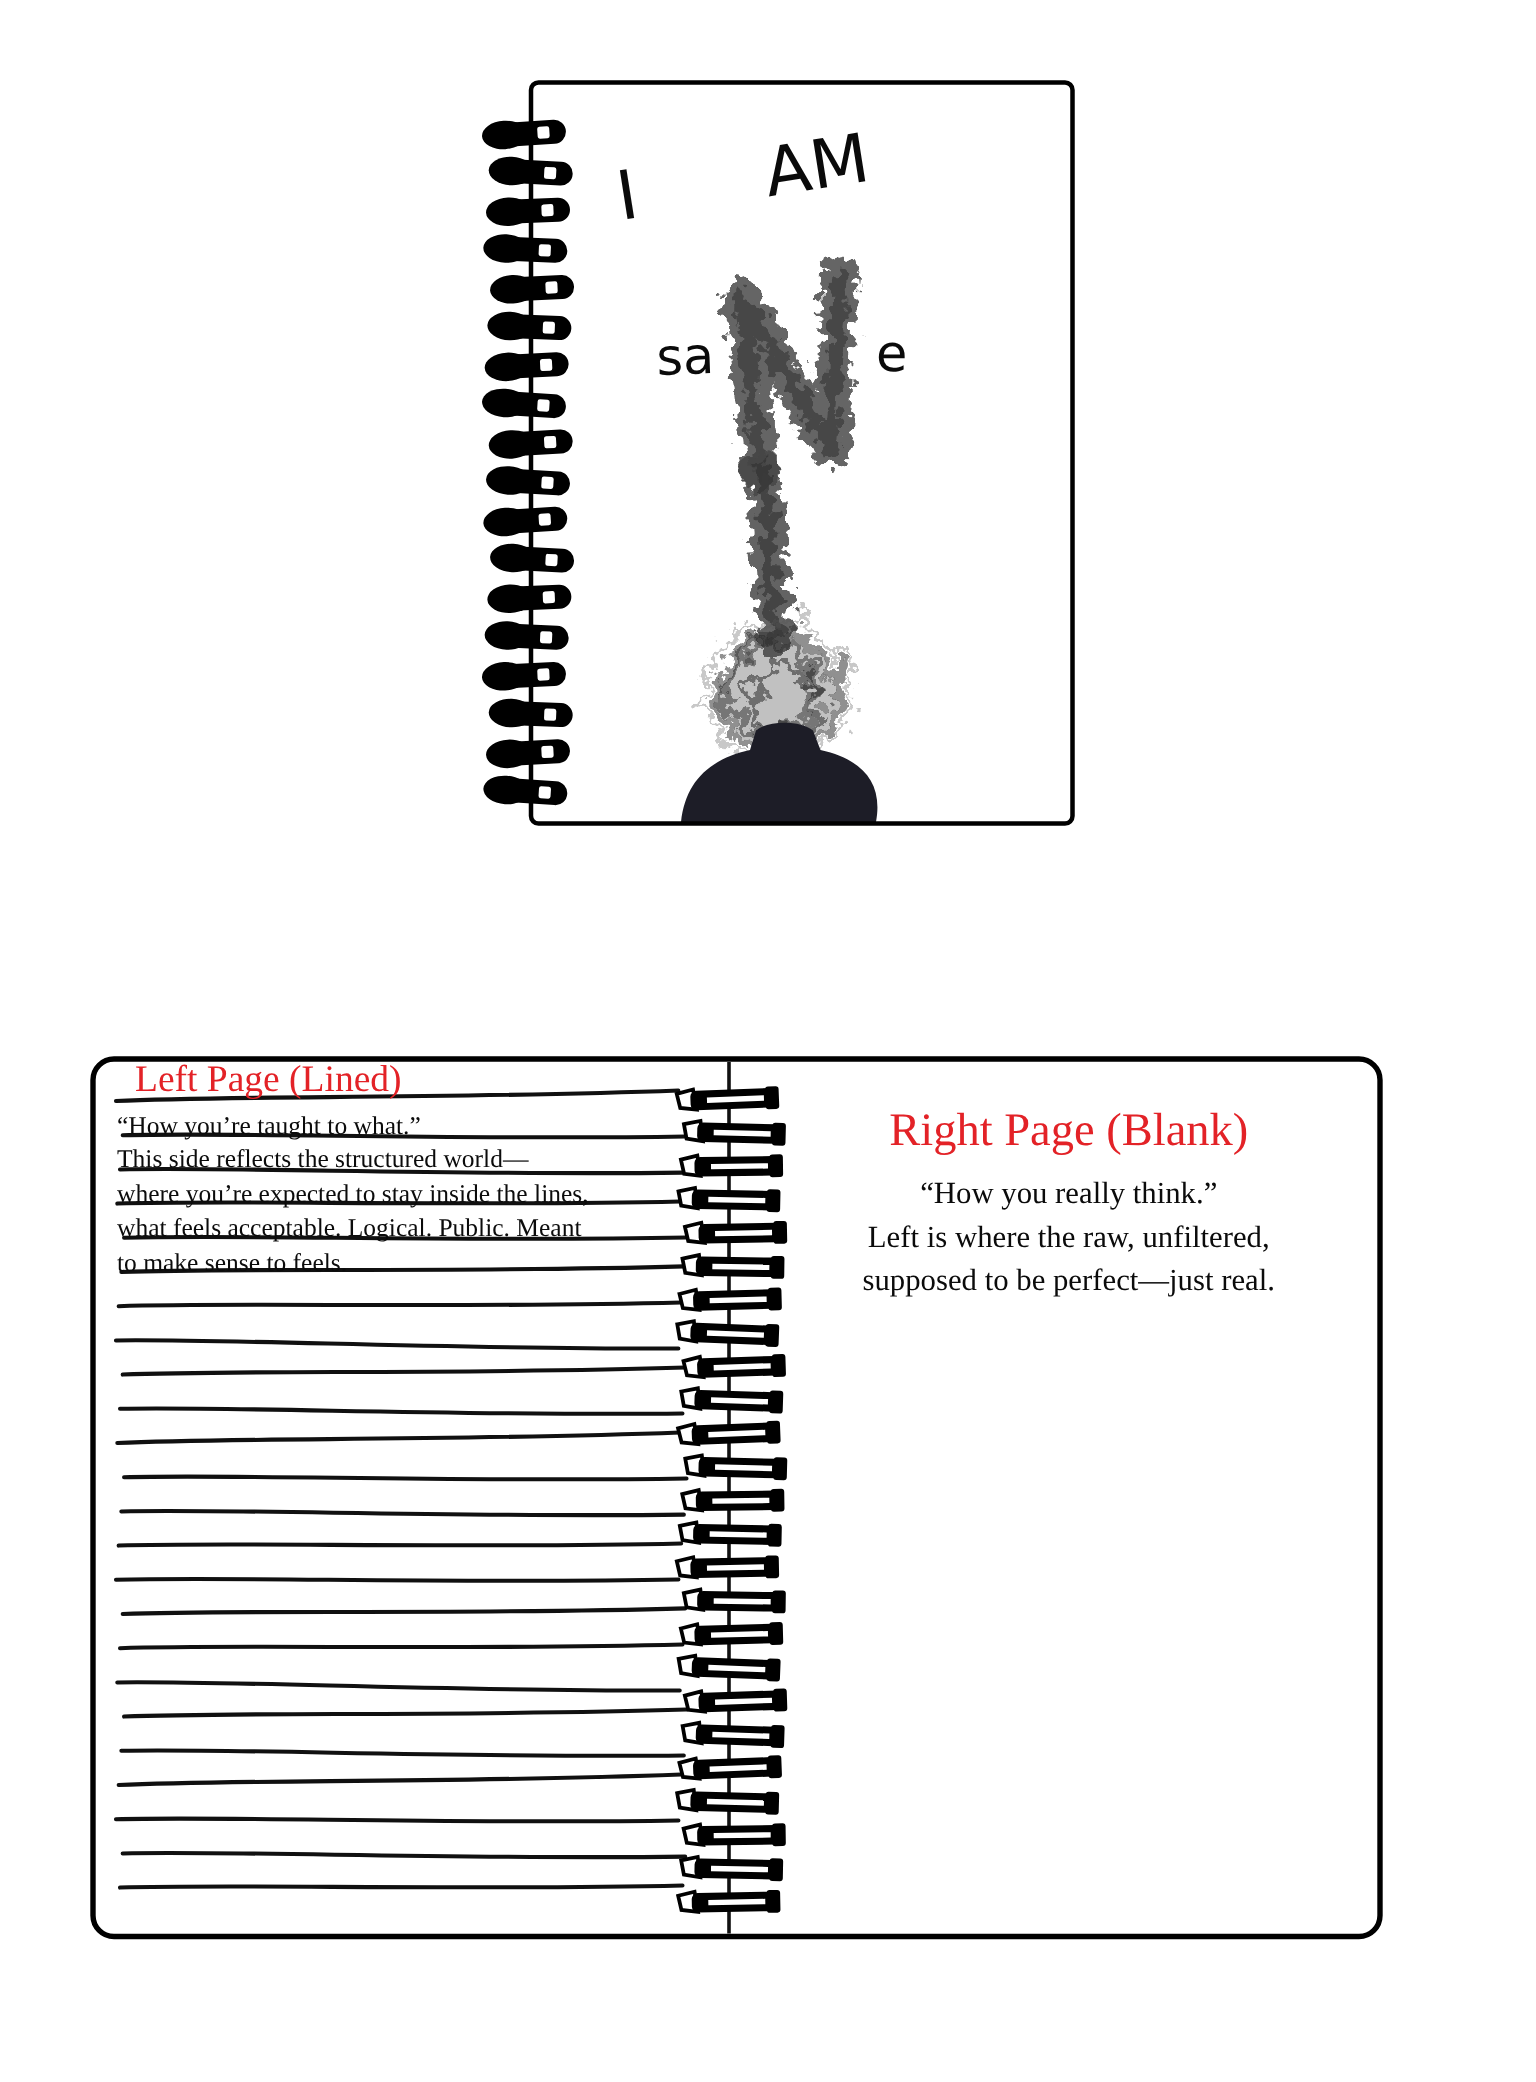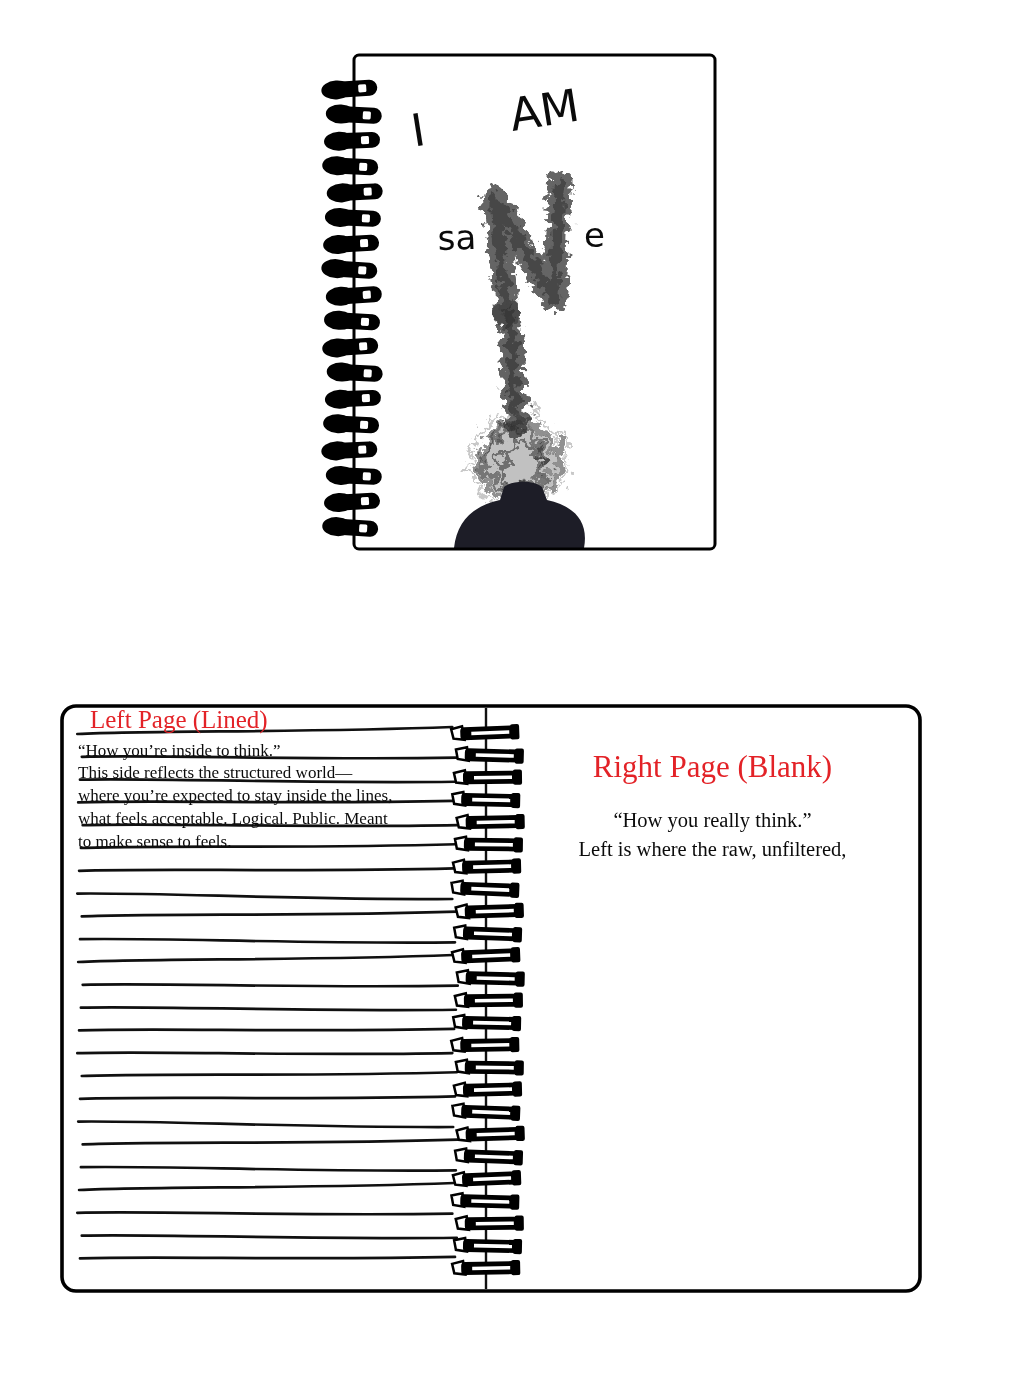--- a/index.html
+++ b/index.html
@@ -28,30 +28,30 @@
     white-space: nowrap;
     margin-left: 12px;
   }
   .left-body {
     position: absolute; left: 38px; top: 39.5px; width: 390px;
     font-size: 17px; line-height: 22.8px; color: #0b0b0b;
   }
   .left-body .line { white-space: nowrap; }
 
   .right-block {
-    position: absolute; left: 450px; top: 48px; width: 445px;
+    position: absolute; left: 450px; top: 34px; width: 445px;
     text-align: center;
   }
   .right-title {
     font-size: 31px; line-height: 38px;
     color: var(--accent, #e32227);
     white-space: nowrap;
   }
   .right-body {
-    margin-top: 20px;
+    margin-top: 10px;
     font-size: 20.5px; line-height: 29px; color: #0b0b0b;
   }
   .right-body .line { white-space: nowrap; }
 
   svg text { user-select: none; }
 </style>
 </head>
 <body>
 
 <div class="canvas">
@@ -189,29 +189,30 @@
           <use href="#bcoil" transform="translate(445.1 479) rotate(-2.2)"></use>
           <use href="#bcoil" transform="translate(443.3 501.3) rotate(1.5)"></use>
           <use href="#bcoil" transform="translate(447.8 523.6) rotate(-0.8)"></use>
           <use href="#bcoil" transform="translate(446 545.9) rotate(1.15)"></use>
           <use href="#bcoil" transform="translate(444.2 568.2) rotate(-1.15)"></use>
         </g>
     </svg>
 
     <div class="left-title">Left Page (Lined)</div>
     <div class="left-body">
-        <div class="line">“How you’re inside to think.”</div>
+        <div class="line">“How you’re taught to what.”</div>
         <div class="line">This side reflects the structured world—</div>
         <div class="line">where you’re expected to stay inside the lines,</div>
         <div class="line">what feels acceptable. Logical. Public. Meant</div>
         <div class="line">to make sense to feels.</div>
       </div>
 
     <div class="right-block">
       <div class="right-title">Right Page (Blank)</div>
       <div class="right-body">
           <div class="line">“How you really think.”</div>
           <div class="line">Left is where the raw, unfiltered,</div>
+          <div class="line">supposed to be perfect—just real.</div>
         </div>
     </div>
   </div>
 
 </div>
 
 </body></html>

